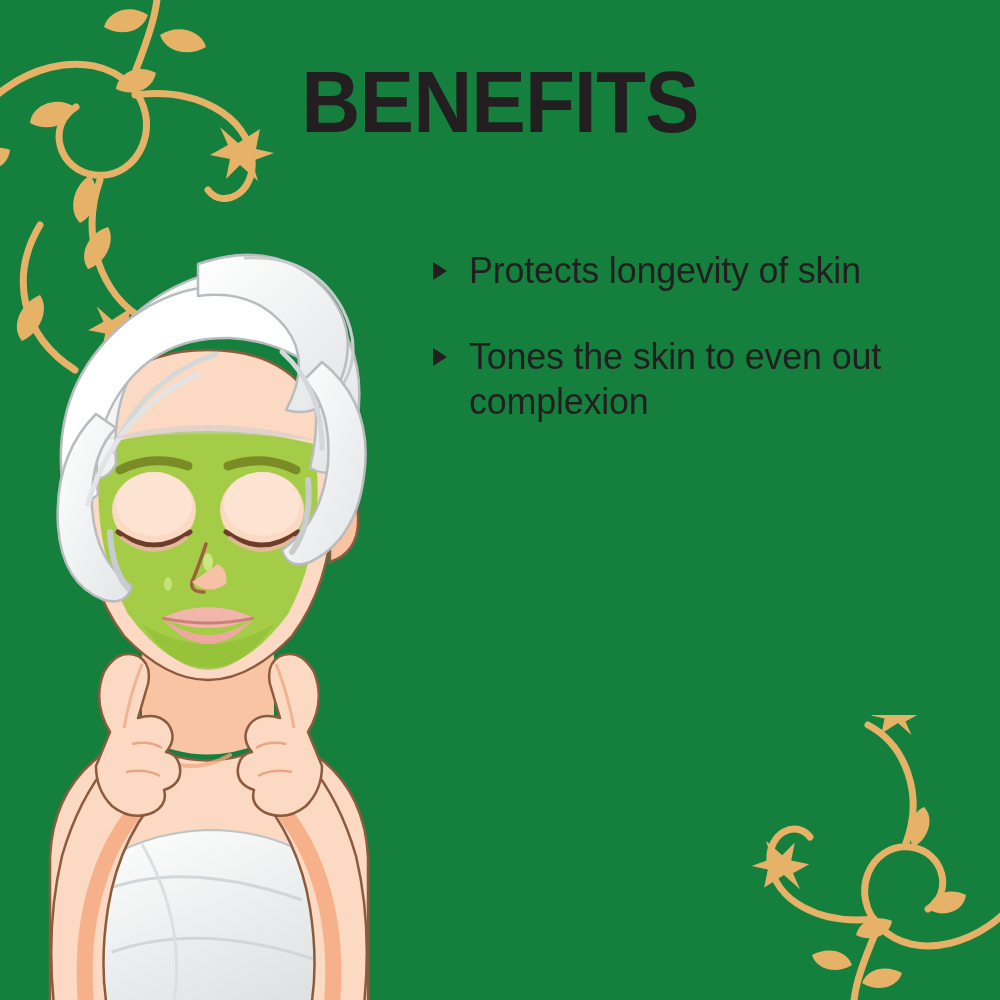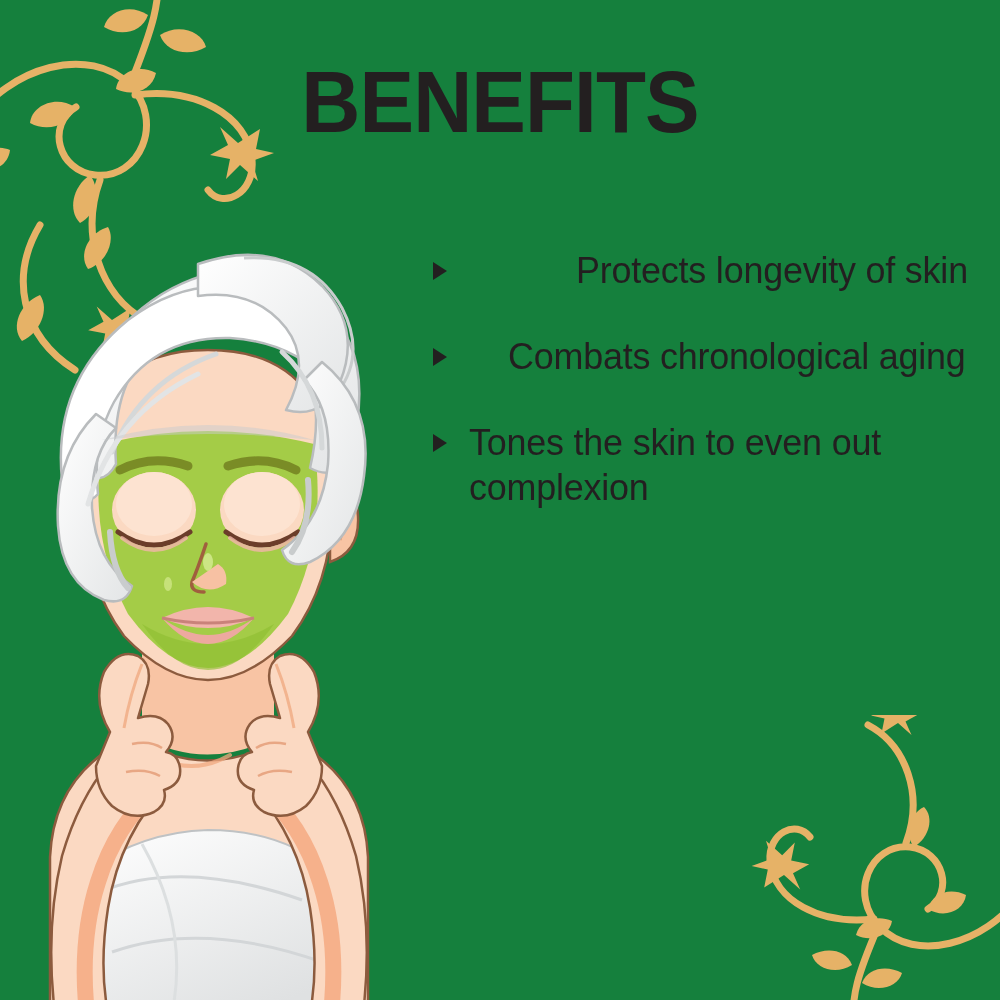--- a/index.html
+++ b/index.html
@@ -45,21 +45,20 @@
   .benefits-list {
     position: absolute;
     left: 432px;
     top: 248px;
     width: 548px;
   }
   .benefit-item {
     display: flex;
     align-items: flex-start;
     margin-bottom: 41px;
-    justify-content: space-between;
   }
   .benefit-item:last-child { margin-bottom: 0; }
   .bullet-icon {
     flex: 0 0 auto;
     width: 16px;
     margin-top: 13px;
     margin-right: 21px;
   }
   .bullet-icon svg { display: block; }
   .benefit-text {
@@ -277,28 +276,20 @@
     <div class="benefit-item">
       <span class="bullet-icon">
         <svg width="16" height="20" viewBox="0 0 16 20">
             <polygon points="1,1 15,10 1,19" fill="#231f20"></polygon>
           </svg>
       </span>
       <span class="benefit-text">Protects longevity of skin</span>
     </div>
 
 
-    <div class="benefit-item">
-      <span class="bullet-icon">
-        <svg width="16" height="20" viewBox="0 0 16 20">
-            <polygon points="1,1 15,10 1,19" fill="#231f20"></polygon>
-          </svg>
-      </span>
-      <span class="benefit-text">Combats chronological aging</span>
-    </div>
 
     <div class="benefit-item">
       <span class="bullet-icon">
         <svg width="16" height="20" viewBox="0 0 16 20">
             <polygon points="1,1 15,10 1,19" fill="#231f20"></polygon>
           </svg>
       </span>
       <span class="benefit-text">Tones the skin to even out complexion</span>
     </div>
 

